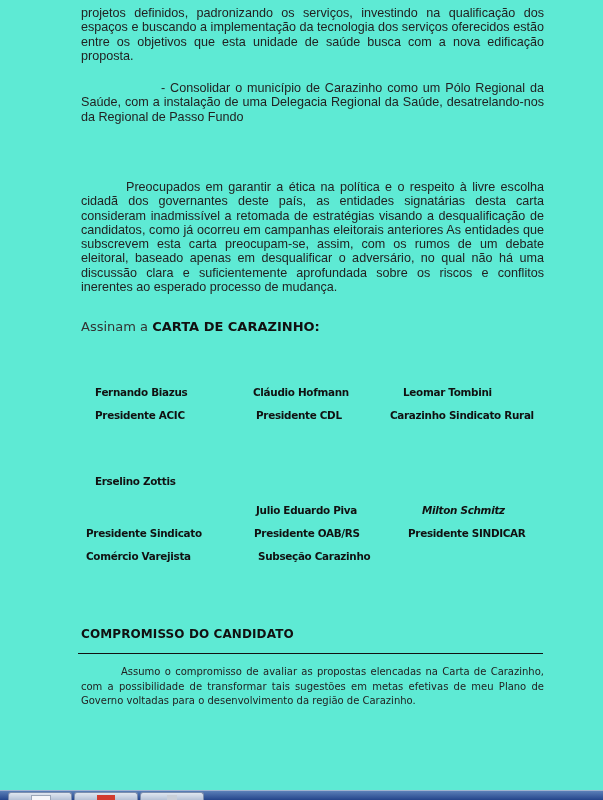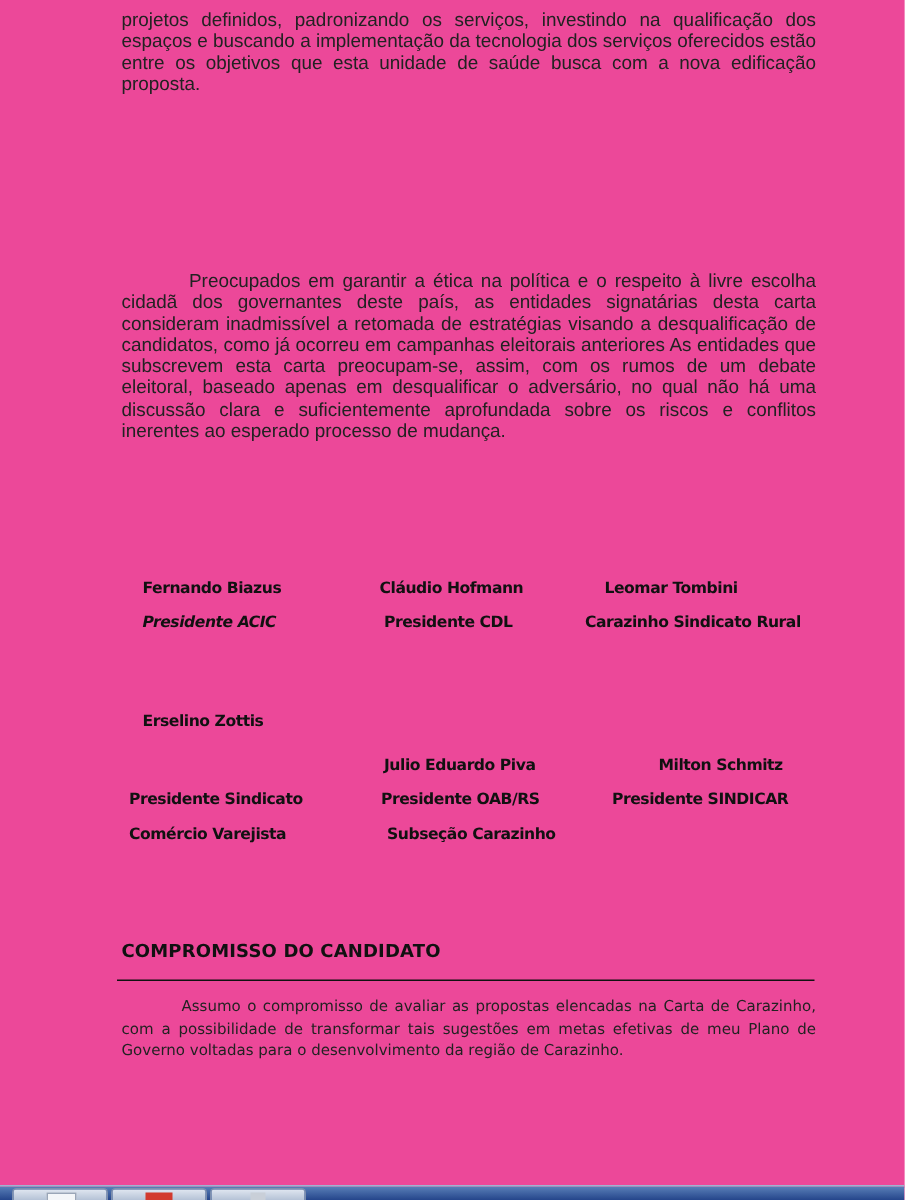--- a/index.html
+++ b/index.html
@@ -1,20 +1,20 @@
 <!DOCTYPE html>
 <html><head>
 <meta charset="utf-8">
 <style>
   html, body { margin:0; padding:0; }
   body {
     width:603px; height:800px; overflow:hidden; position:relative;
     background:#ffffff; color:#1a1a1a;
   }
-  .page { position:absolute; left:0; top:0; width:603px; height:792px; background:#ec4899; }
+  .page { position:absolute; left:0; top:0; width:603px; height:792px; background:#5eead4; }
   .arial { font-family:"Liberation Sans", sans-serif; font-size:12.6px; line-height:14.3px; color:#222; }
   .verdana { font-family:"DejaVu Sans", sans-serif; }
   .para { position:absolute; left:81px; width:463px; text-align:justify; margin:0; }
   .indent { text-indent:45px; }
   .indent2 { text-indent:80px; }
   #p1 { top:6px; }
   #p2 { top:81px; }
   #p3 { top:180px; }
   #sign-heading { position:absolute; left:81px; top:319px; font-size:13px; color:#333; }
   #sign-heading b { color:#111; }
@@ -25,37 +25,41 @@
   #candidates { position:absolute; left:0; width:603px; top:754px; text-align:center; font-family:"DejaVu Sans", sans-serif; font-size:12.5px; font-weight:bold; color:#111; }
   #taskbar { position:absolute; left:0; top:790px; width:603px; height:10px; background:linear-gradient(#5a7fb8,#1f3f86); border-top:1px solid #9fb3d0; }
   .tb-btn { position:absolute; top:1px; height:9px; width:62px; background:linear-gradient(#dfe6f0,#a9b8cf); border:1px solid #7d8fae; border-bottom:none; border-radius:3px 3px 0 0; }
   .tb-icon { position:absolute; left:22px; top:2px; width:18px; height:7px; }
 </style>
 </head>
 <body>
 
 <div class="page">
   <p id="p1" class="para arial">projetos definidos, padronizando os serviços, investindo na qualificação dos espaços e buscando a implementação da tecnologia dos serviços oferecidos estão entre os objetivos que esta unidade de saúde busca com a nova edificação proposta.</p>
+  <p id="p2" class="para arial indent2">- Consolidar o município de Carazinho como um Pólo Regional da Saúde, com a instalação de uma Delegacia Regional da Saúde, desatrelando-nos da Regional de Passo Fundo</p>
   <p id="p3" class="para arial indent">Preocupados em garantir a ética na política e o respeito à livre escolha cidadã dos governantes deste país, as entidades signatárias desta carta consideram inadmissível a retomada de estratégias visando a desqualificação de candidatos, como já ocorreu em campanhas eleitorais anteriores As entidades que subscrevem esta carta preocupam-se, assim, com os rumos de um debate eleitoral, baseado apenas em desqualificar o adversário, no qual não há uma discussão clara e suficientemente aprofundada sobre os riscos e conflitos inerentes ao esperado processo de mudança.</p>
 
+  <div id="sign-heading" class="verdana">
+    <span>Assinam a </span><b>CARTA DE CARAZINHO:</b>
+  </div>
 
   <div class="sig" style="left:95px;top:386px;text-align:right;">Fernando Biazus</div>
-  <div class="sig" style="left:95px;top:409px;font-style:italic;">Presidente ACIC</div>
+  <div class="sig" style="left:95px;top:409px;">Presidente ACIC</div>
   <div class="sig" style="left:253px;top:386px;">Cláudio Hofmann</div>
   <div class="sig" style="left:256px;top:409px;">Presidente CDL</div>
   <div class="sig" style="left:403px;top:386px;">Leomar Tombini</div>
   <div class="sig" style="left:390px;top:409px;">Carazinho Sindicato Rural</div>
 
   <div class="sig" style="left:95px;top:475px;">Erselino Zottis</div>
   <div class="sig" style="left:86px;top:527px;">Presidente Sindicato</div>
   <div class="sig" style="left:86px;top:550px;">Comércio Varejista</div>
   <div class="sig" style="left:256px;top:504px;">Julio Eduardo Piva</div>
   <div class="sig" style="left:254px;top:527px;text-align:right;">Presidente OAB/RS</div>
   <div class="sig" style="left:258px;top:550px;">Subseção Carazinho</div>
-  <div class="sig" style="left:439px;top:504px;">Milton Schmitz</div>
+  <div class="sig" style="left:422px;top:504px;font-style:italic;">Milton Schmitz</div>
   <div class="sig" style="left:408px;top:527px;">Presidente SINDICAR</div>
 
   <div id="commit-title">COMPROMISSO DO CANDIDATO</div>
   <div id="commit-rule"></div>
   <p id="commit-text">Assumo o compromisso de avaliar as propostas elencadas na Carta de Carazinho, com a possibilidade de transformar tais sugestões em metas efetivas de meu Plano de Governo voltadas para o desenvolvimento da região de Carazinho.</p>
 </div>
 
 <div id="taskbar">
   <div class="tb-btn" style="left:8px;">
     <span class="tb-icon" style="background:#f4f6f9;border:1px solid #9aa6b8;"></span>

